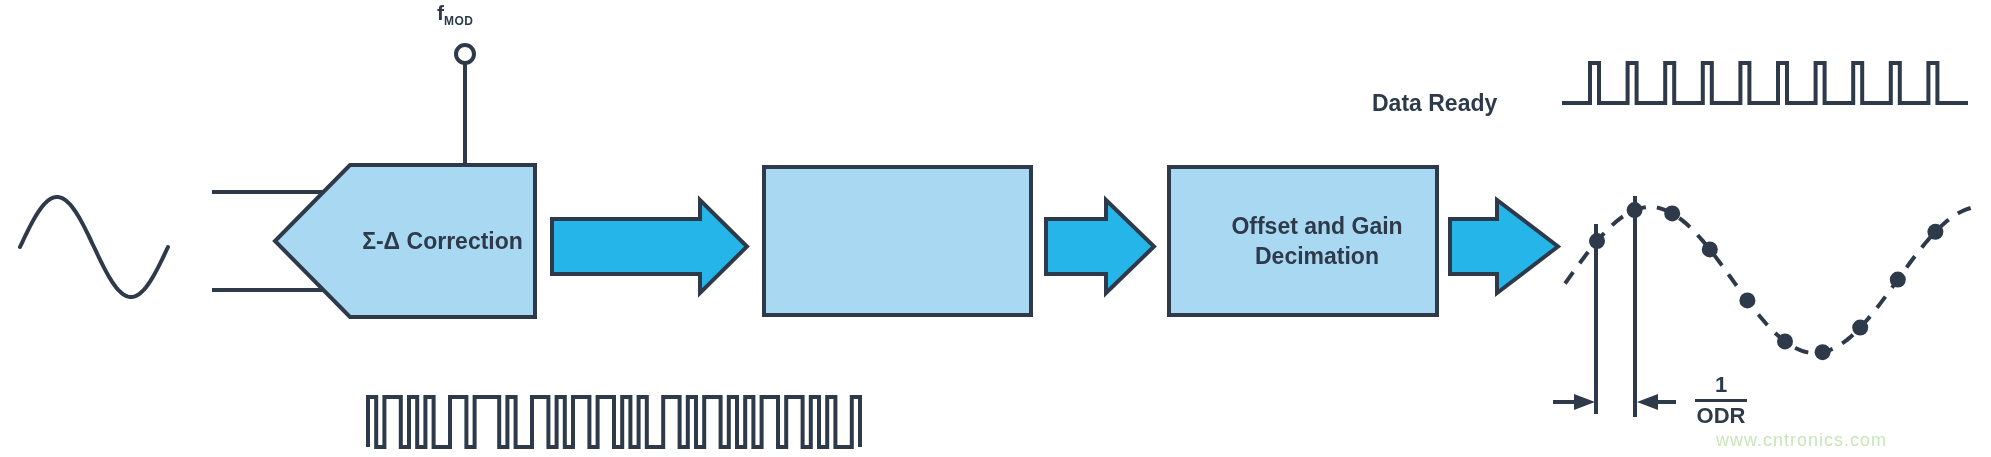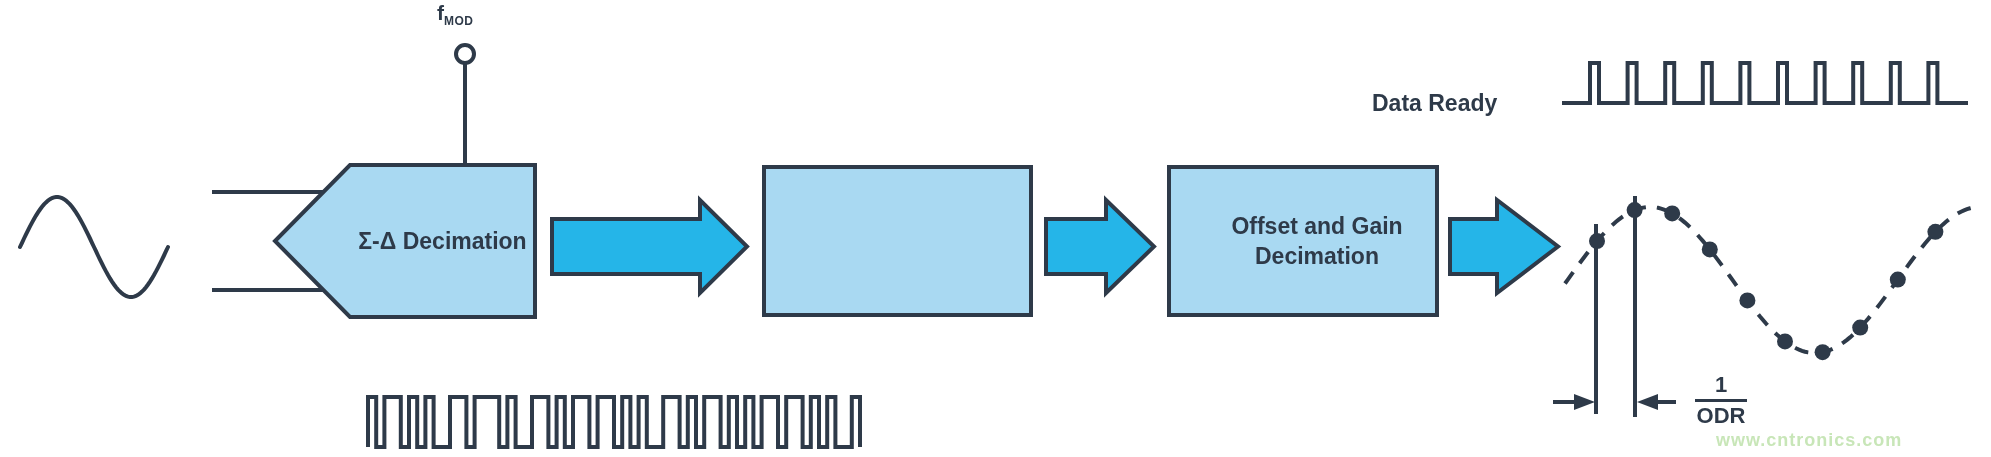--- a/index.html
+++ b/index.html
@@ -26,21 +26,21 @@
   #fmod-label .sub{font-size:12px;vertical-align:-5px;letter-spacing:0.5px;}
   #modulator-label{left:350px;top:165px;width:185px;height:152px;}
   #decimation-block{left:762px;top:165px;width:271px;height:152px;}
   #decimation-label{left:762px;top:165px;width:271px;height:152px;}
   #offset-block{left:1167px;top:165px;width:272px;height:152px;}
   #offset-label{left:1167px;top:165px;width:300px;height:152px;}
   #data-ready-label{left:1372px;top:66px;font-size:23px;margin-top:24px;}
   #odr-fraction{position:absolute;left:1695px;top:373px;width:52px;text-align:center;font-weight:bold;color:var(--line);}
   #odr-fraction .num{font-size:22px;line-height:24px;padding-bottom:2px;border-bottom:3px solid var(--line);}
   #odr-fraction .den{font-size:22px;line-height:24px;padding-top:2px;}
-  #watermark{position:absolute;left:1716px;top:430px;font-size:18px;font-weight:bold;color:var(--watermark);letter-spacing:1px;}
+  #watermark{position:absolute;left:1716px;top:430px;font-size:18px;font-weight:normal;color:var(--watermark);letter-spacing:1px;}
   svg .stroked{fill:none;stroke:var(--line);stroke-width:4;}
 </style>
 </head>
 <body>
 
 <div id="stage">
 
   <svg id="artwork" width="1991" height="457" viewBox="0 0 1991 457">
 
     <g id="g-input-sine">
@@ -87,21 +87,21 @@
     <polygon points="1595,402 1574,394 1574,410" fill="var(--line)"></polygon>
     <line class="stroked" x1="1656" y1="402" x2="1676" y2="402"></line>
     <polygon points="1637,402 1658,394 1658,410" fill="var(--line)"></polygon>
   </svg>
 
   <div class="lbl" id="fmod-label">
     <span>f</span><span class="sub">MOD</span>
   </div>
 
   <div class="block-label" id="modulator-label">
-    <span>Σ-Δ Decimation</span>
+    <span>Σ-Δ Correction</span>
   </div>
 
   <div class="block" id="decimation-block"></div>
 
   <div class="block" id="offset-block"></div>
   <div class="block-label" id="offset-label">
     <span>Offset and Gain</span>
     <span>Decimation</span>
   </div>
 

